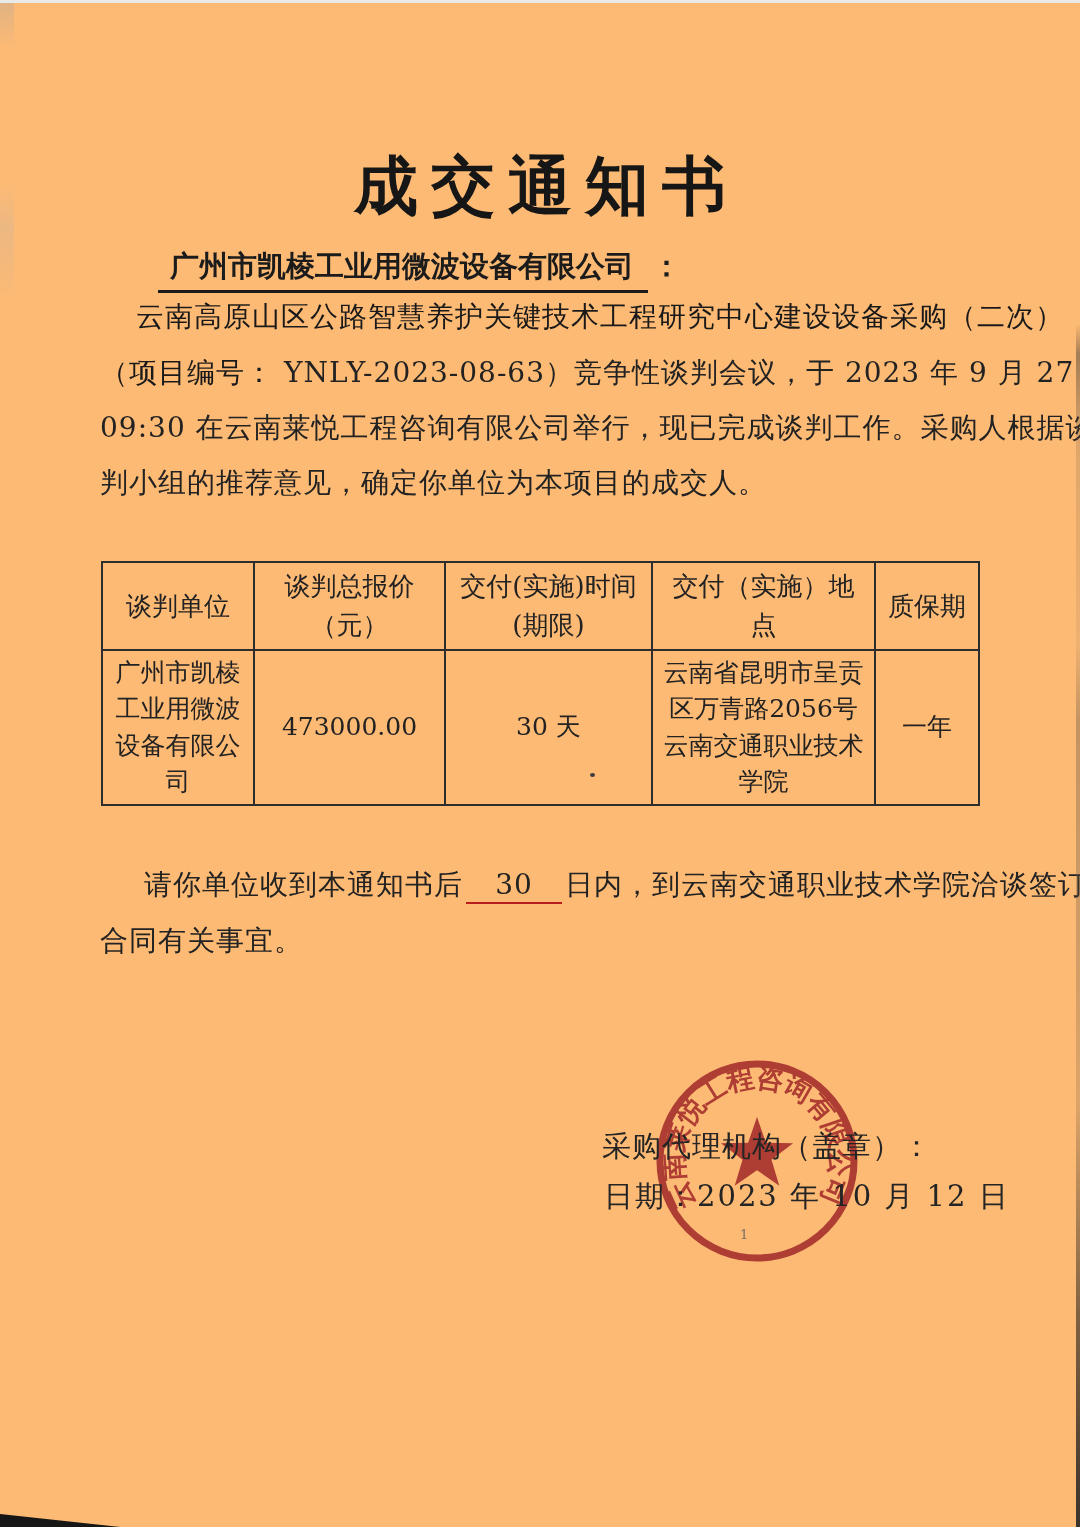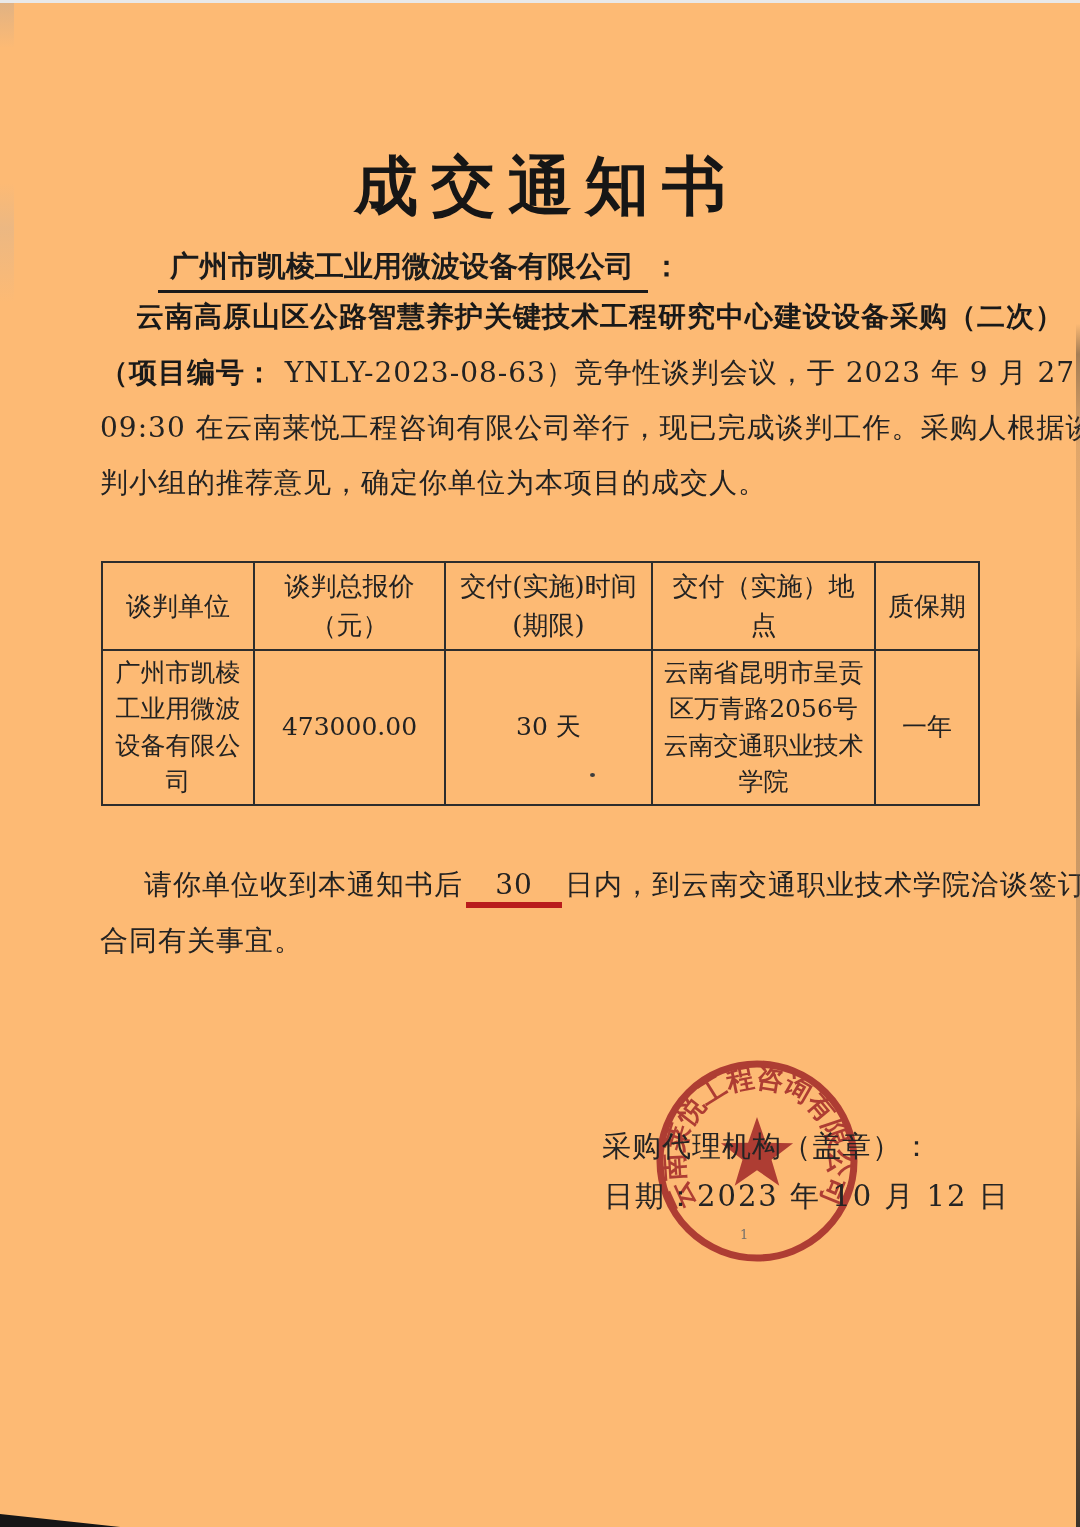--- a/index.html
+++ b/index.html
@@ -36,21 +36,21 @@
   }
   .addressee .colon { padding-left:4px; }
 
   
   .body-line {
     position:absolute; left:100px; width:886px;
     font-size:28px; line-height:40px;
     letter-spacing:1px; white-space:nowrap;
     color:#222;
   }
-  .body-line .b { font-weight:bold; color:#191919; }
+  .body-line .b { font-weight:normal; color:#191919; }
   .bl-1 { top:294px; padding-left:36px; }
   .bl-2 { top:350px; }
   .bl-3 { top:405px; }
   .bl-4 { top:460px; }
 
   
   table.award {
     position:absolute; top:558px; left:101px;
     border-collapse:collapse; table-layout:fixed;
     width:877px;
@@ -76,21 +76,21 @@
   
   .closing-line {
     position:absolute; left:100px; width:886px;
     font-size:28px; line-height:40px; letter-spacing:1px;
     color:#222; white-space:nowrap;
   }
   .cl-1 { top:862px; padding-left:44px; }
   .cl-2 { top:918px; }
   .blank-fill {
     display:inline-block; width:96px;
-    border-bottom:6px solid #b91c1c;
+    border-bottom:2px solid #b91c1c;
     text-align:center; line-height:34px;
     margin:0 3px;
   }
 
   
   .sig-agency {
     position:absolute; top:1124px; left:602px;
     font-size:29px; letter-spacing:1px; color:#242424;
     z-index:3; white-space:nowrap;
   }

